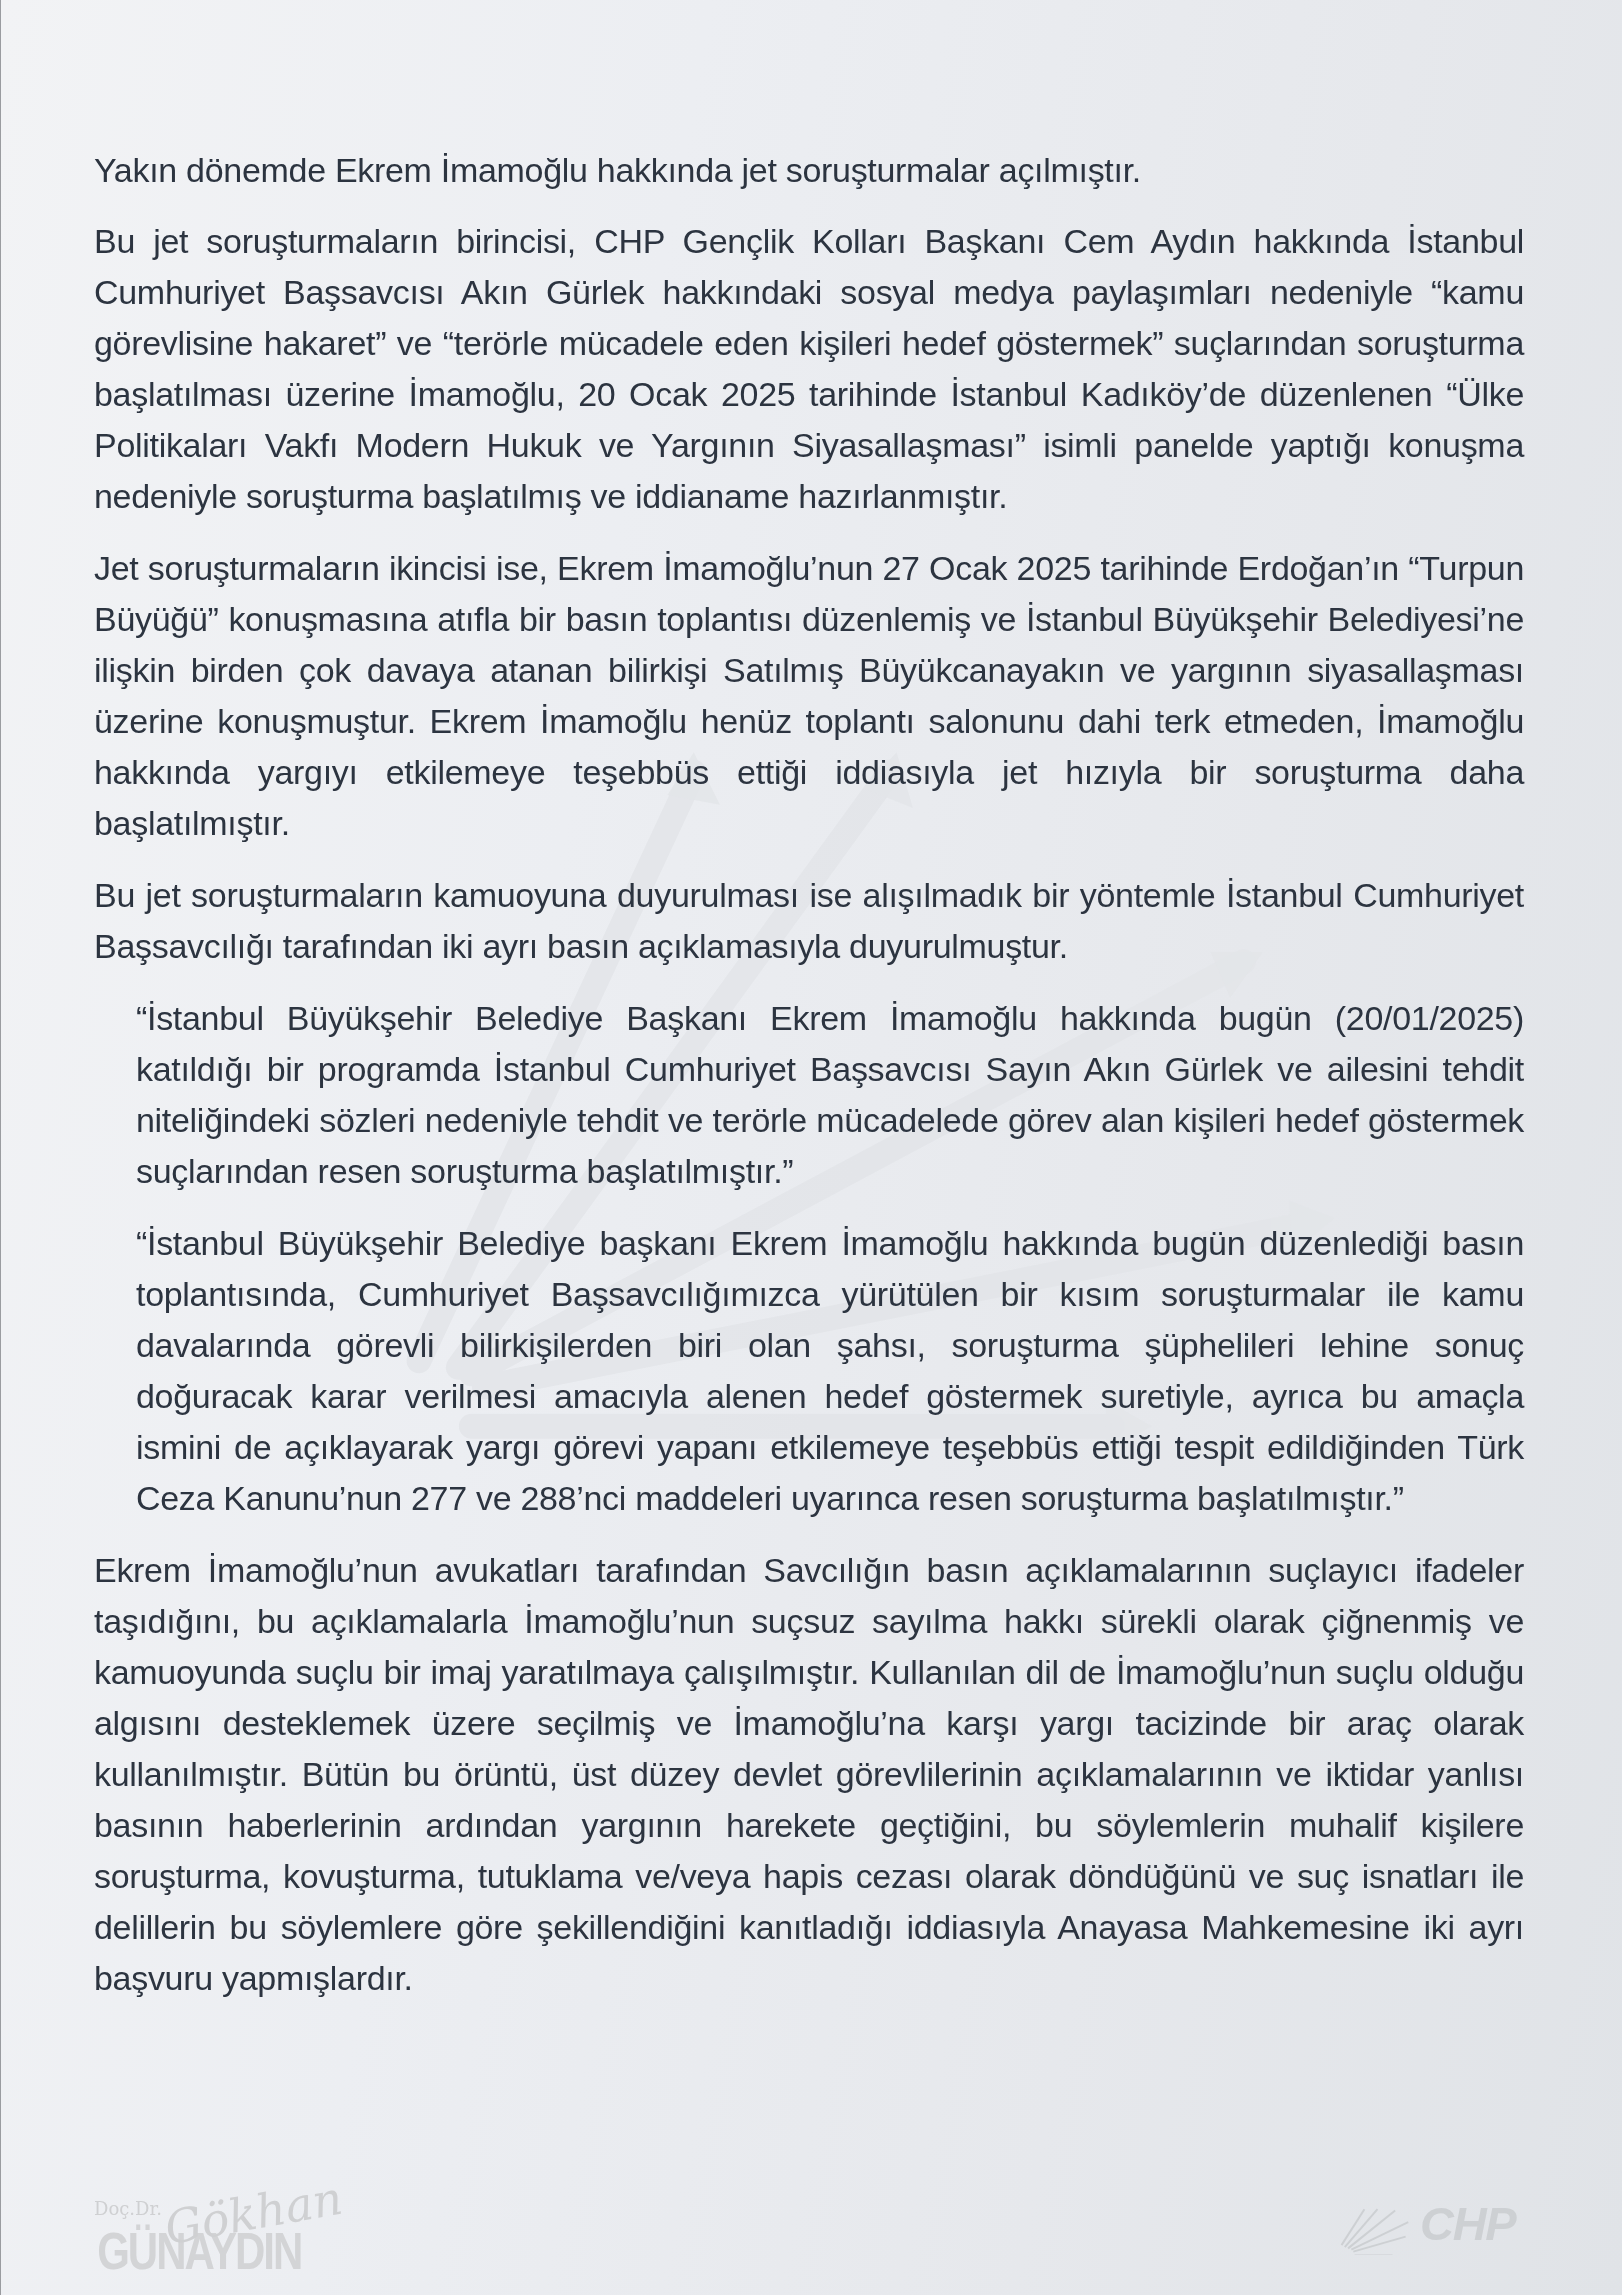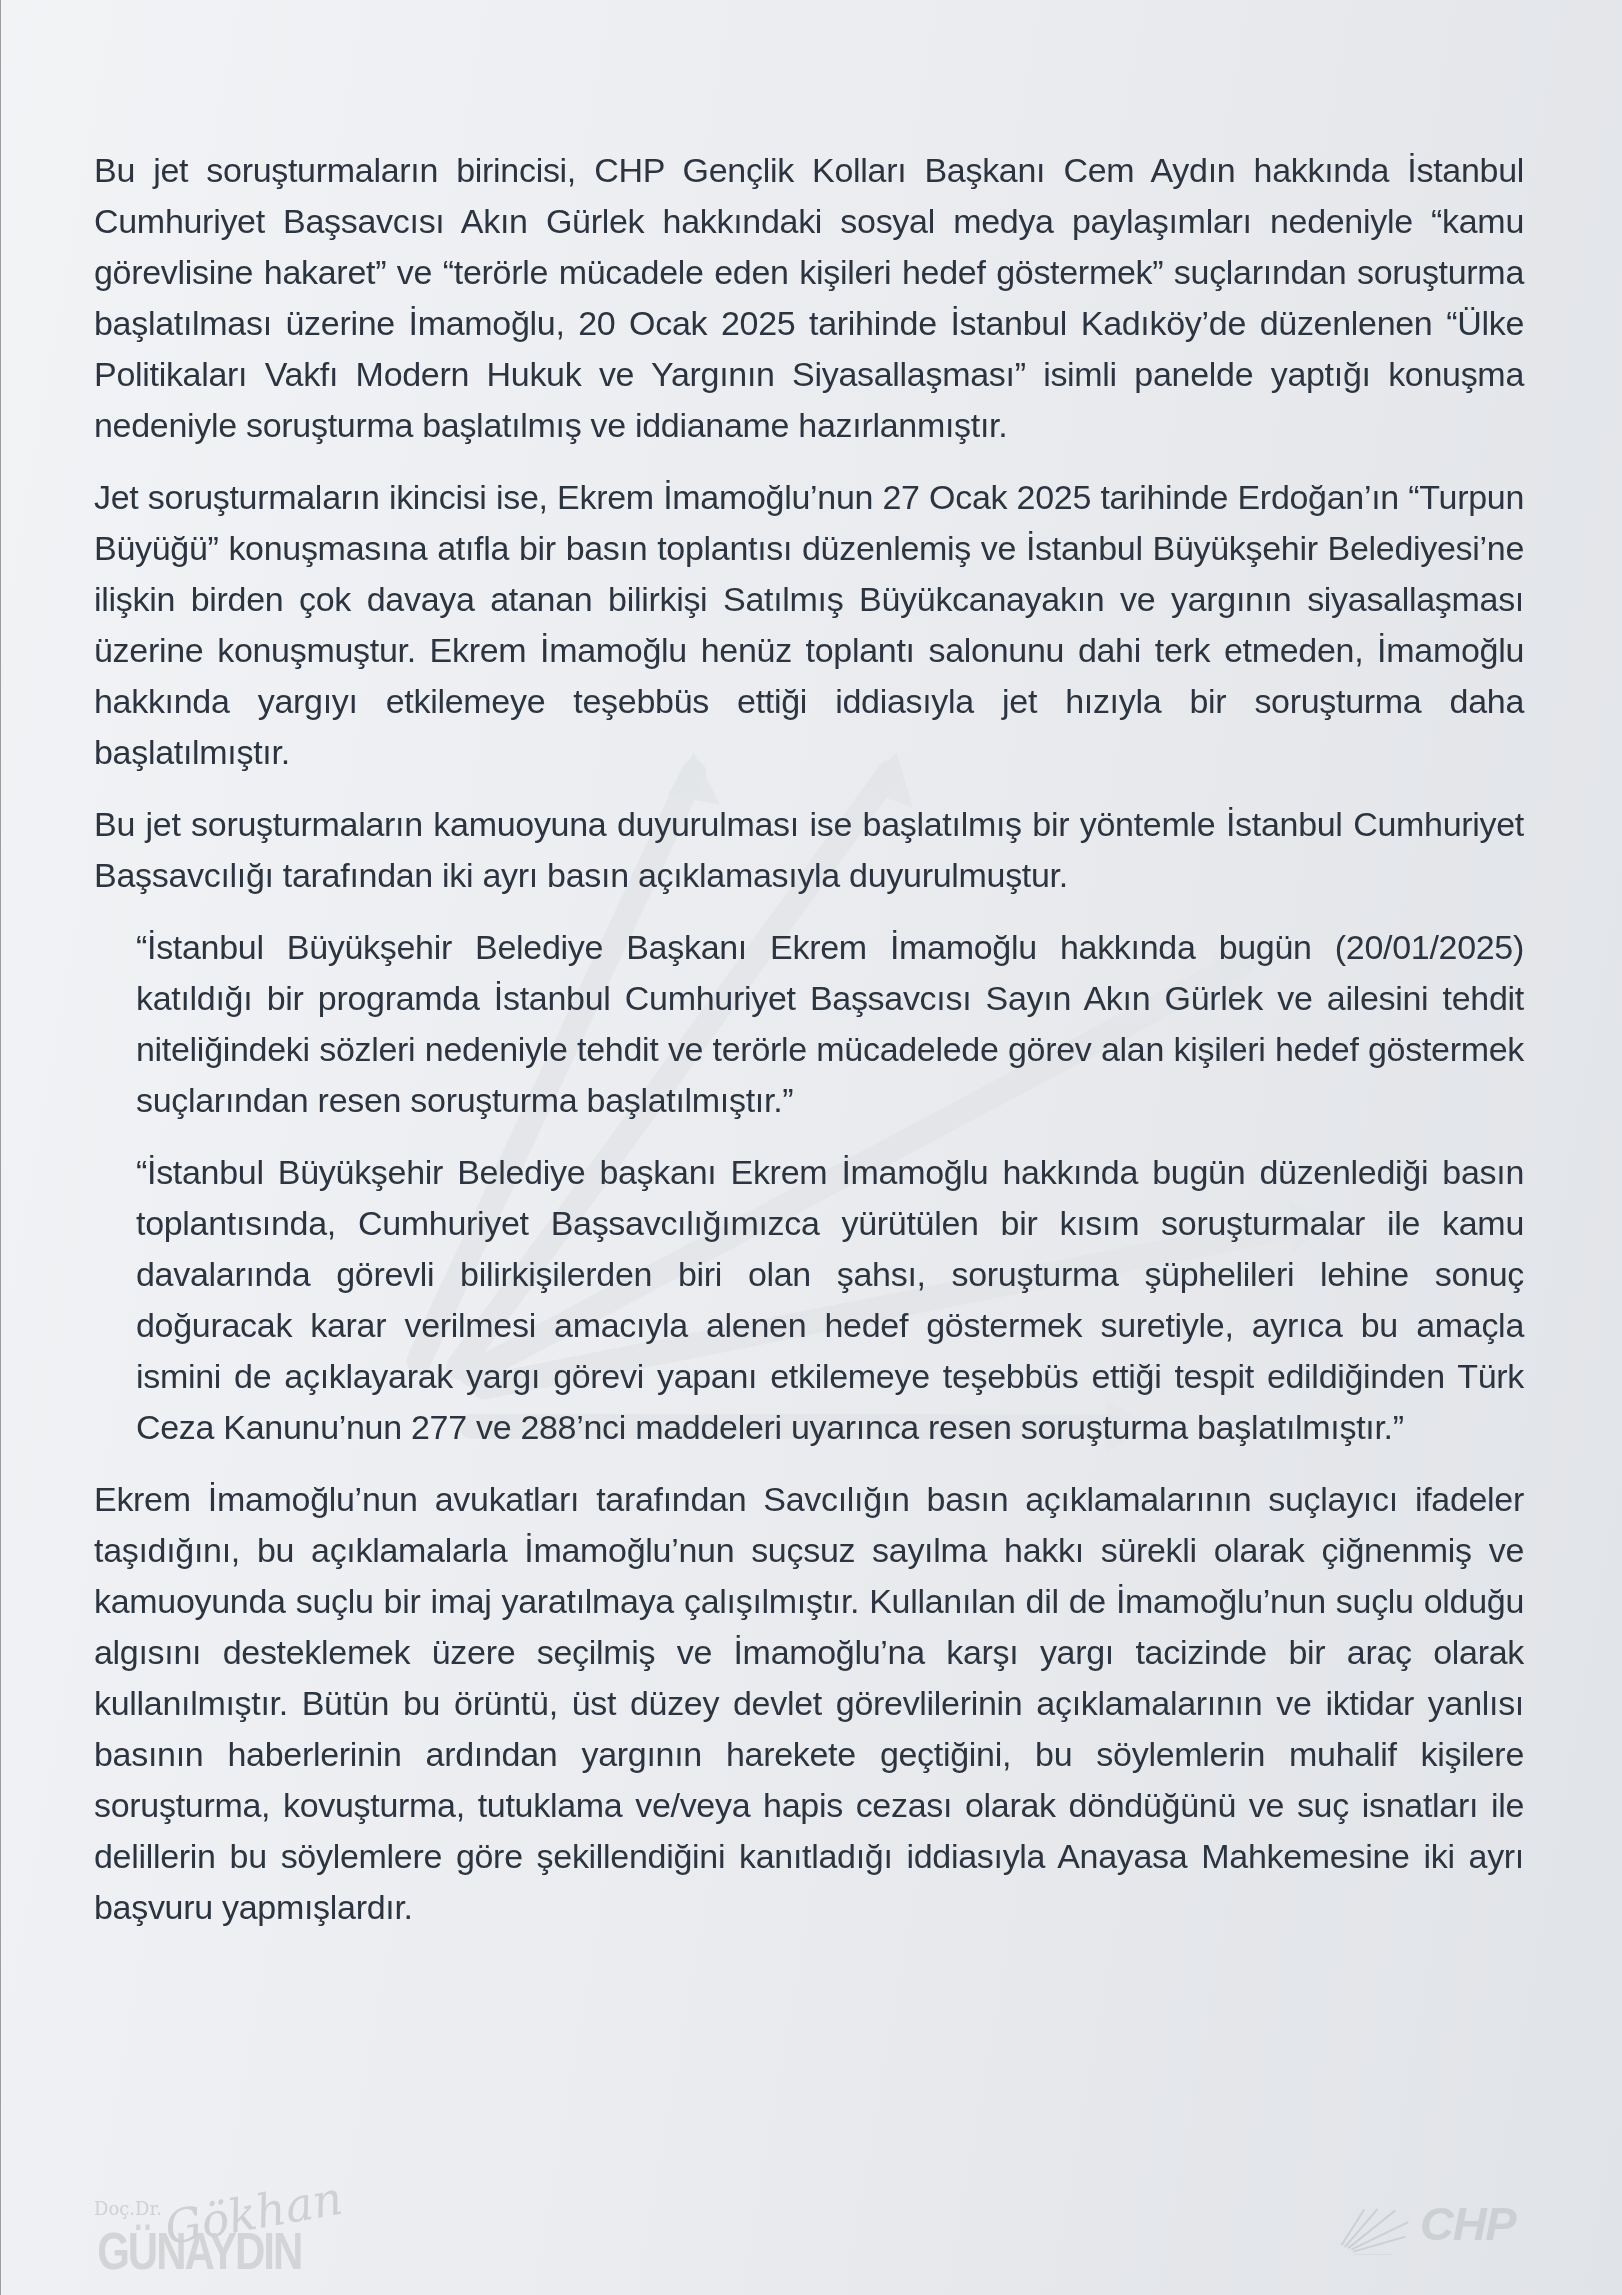--- a/index.html
+++ b/index.html
@@ -56,23 +56,24 @@
   <g fill="#e3e5e9" opacity="0.85">
     <polygon points="1060,1150 1100,1230 1020,1215"></polygon>
     <polygon points="1370,1150 1395,1235 1320,1205"></polygon>
     <polygon points="1930,1455 1880,1525 1850,1455"></polygon>
     <polygon points="2040,1862 1975,1915 1970,1835"></polygon>
     <polygon points="1760,2180 1690,2220 1690,2140"></polygon>
   </g>
 </svg>
 
 <div class="content">
+  <p class="para first">Yakın dönemde Ekrem İmamoğlu hakkında jet soruşturmalar açılmıştır.</p>
   <p class="para">Bu jet soruşturmaların birincisi, CHP Gençlik Kolları Başkanı Cem Aydın hakkında İstanbul Cumhuriyet Başsavcısı Akın Gürlek hakkındaki sosyal medya paylaşımları nedeniyle “kamu görevlisine hakaret” ve “terörle mücadele eden kişileri hedef göstermek” suçlarından soruşturma başlatılması üzerine İmamoğlu, 20 Ocak 2025 tarihinde İstanbul Kadıköy’de düzenlenen “Ülke Politikaları Vakfı Modern Hukuk ve Yargının Siyasallaşması” isimli panelde yaptığı konuşma nedeniyle soruşturma başlatılmış ve iddianame hazırlanmıştır.</p>
   <p class="para">Jet soruşturmaların ikincisi ise, Ekrem İmamoğlu’nun 27 Ocak 2025 tarihinde Erdoğan’ın “Turpun Büyüğü” konuşmasına atıfla bir basın toplantısı düzenlemiş ve İstanbul Büyükşehir Belediyesi’ne ilişkin birden çok davaya atanan bilirkişi Satılmış Büyükcanayakın ve yargının siyasallaşması üzerine konuşmuştur. Ekrem İmamoğlu henüz toplantı salonunu dahi terk etmeden, İmamoğlu hakkında yargıyı etkilemeye teşebbüs ettiği iddiasıyla jet hızıyla bir soruşturma daha başlatılmıştır.</p>
-  <p class="para">Bu jet soruşturmaların kamuoyuna duyurulması ise başlatılmış bir yöntemle İstanbul Cumhuriyet Başsavcılığı tarafından iki ayrı basın açıklamasıyla duyurulmuştur.</p>
+  <p class="para">Bu jet soruşturmaların kamuoyuna duyurulması ise alışılmadık bir yöntemle İstanbul Cumhuriyet Başsavcılığı tarafından iki ayrı basın açıklamasıyla duyurulmuştur.</p>
   <p class="quote">“İstanbul Büyükşehir Belediye Başkanı Ekrem İmamoğlu hakkında bugün (20/01/2025) katıldığı bir programda İstanbul Cumhuriyet Başsavcısı Sayın Akın Gürlek ve ailesini tehdit niteliğindeki sözleri nedeniyle tehdit ve terörle mücadelede görev alan kişileri hedef göstermek suçlarından resen soruşturma başlatılmıştır.”</p>
   <p class="quote">“İstanbul Büyükşehir Belediye başkanı Ekrem İmamoğlu hakkında bugün düzenlediği basın toplantısında, Cumhuriyet Başsavcılığımızca yürütülen bir kısım soruşturmalar ile kamu davalarında görevli bilirkişilerden biri olan şahsı, soruşturma şüphelileri lehine sonuç doğuracak karar verilmesi amacıyla alenen hedef göstermek suretiyle, ayrıca bu amaçla ismini de açıklayarak yargı görevi yapanı etkilemeye teşebbüs ettiği tespit edildiğinden Türk Ceza Kanunu’nun 277 ve 288’nci maddeleri uyarınca resen soruşturma başlatılmıştır.”</p>
   <p class="para">Ekrem İmamoğlu’nun avukatları tarafından Savcılığın basın açıklamalarının suçlayıcı ifadeler taşıdığını, bu açıklamalarla İmamoğlu’nun suçsuz sayılma hakkı sürekli olarak çiğnenmiş ve kamuoyunda suçlu bir imaj yaratılmaya çalışılmıştır. Kullanılan dil de İmamoğlu’nun suçlu olduğu algısını desteklemek üzere seçilmiş ve İmamoğlu’na karşı yargı tacizinde bir araç olarak kullanılmıştır. Bütün bu örüntü, üst düzey devlet görevlilerinin açıklamalarının ve iktidar yanlısı basının haberlerinin ardından yargının harekete geçtiğini, bu söylemlerin muhalif kişilere soruşturma, kovuşturma, tutuklama ve/veya hapis cezası olarak döndüğünü ve suç isnatları ile delillerin bu söylemlere göre şekillendiğini kanıtladığı iddiasıyla Anayasa Mahkemesine iki ayrı başvuru yapmışlardır.</p>
 </div>
 
 <div class="footer-left">
   <span class="doc-dr">Doç.Dr.</span>
   <span class="gunaydin">GÜNAYDIN</span>
   <span class="gokhan">Gökhan</span>
 </div>

